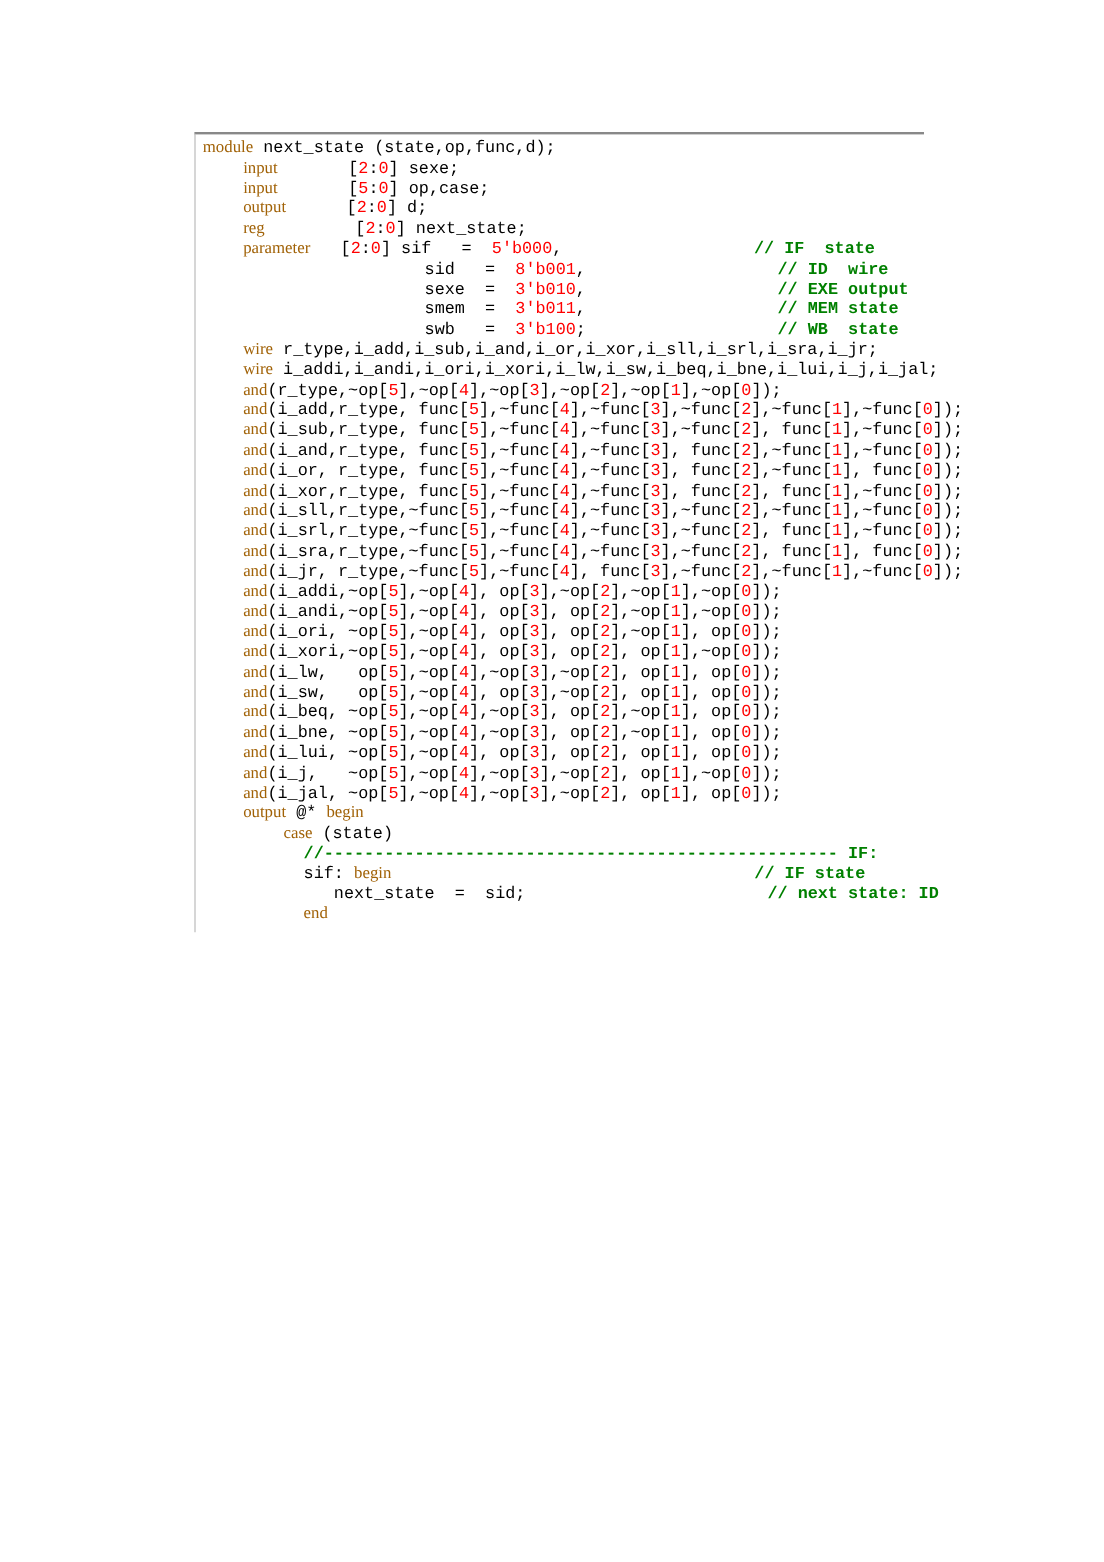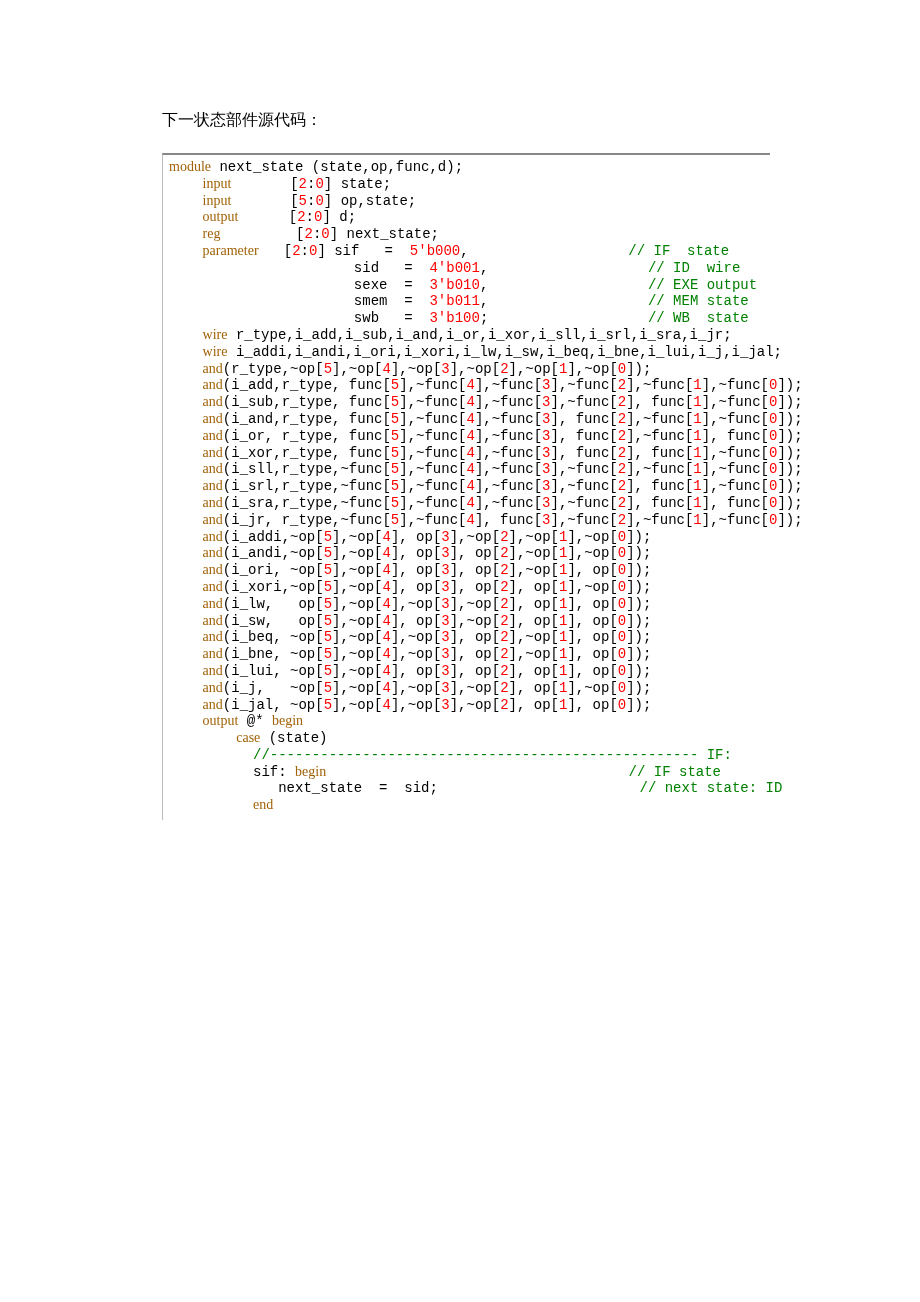--- a/index.html
+++ b/index.html
@@ -24,37 +24,36 @@
     padding: 4px 0 6px 6px;
     font-family: "Courier New", monospace;
     font-size: 14px;
     line-height: 16.8px;
     white-space: pre;
     color: #000;
     background: #fff;
   }
   .kw { color: #a16207; font-family: Liberation Serif, serif; }
   .num { color: #ff0000; }
-  .cm { color: #008000; }
+  .cm { color: #008000; font-weight: bold; }
   .codewrap { position: relative; }
 </style>
 </head>
 <body>
 
 <div class="page">
-  <p class="title">下一状态部件源代码：</p>
 
   <div class="codewrap">
   <div class="codebox"><span class="kw">module</span><span> next_state (state,op,func,d);</span>
-<span>    </span><span class="kw">input</span><span>       [</span><span class="num">2</span><span>:</span><span class="num">0</span><span>] state;</span>
-<span>    </span><span class="kw">input</span><span>       [</span><span class="num">5</span><span>:</span><span class="num">0</span><span>] op,state;</span>
+<span>    </span><span class="kw">input</span><span>       [</span><span class="num">2</span><span>:</span><span class="num">0</span><span>] sexe;</span>
+<span>    </span><span class="kw">input</span><span>       [</span><span class="num">5</span><span>:</span><span class="num">0</span><span>] op,case;</span>
 <span>    </span><span class="kw">output</span><span>      [</span><span class="num">2</span><span>:</span><span class="num">0</span><span>] d;</span>
 <span>    </span><span class="kw">reg</span><span>         [</span><span class="num">2</span><span>:</span><span class="num">0</span><span>] next_state;</span>
 <span>    </span><span class="kw">parameter</span><span>   [</span><span class="num">2</span><span>:</span><span class="num">0</span><span>] sif   =  </span><span class="num">5'b000</span><span>,                   </span><span class="cm">// IF  state</span>
-<span>                      sid   =  </span><span class="num">4'b001</span><span>,                   </span><span class="cm">// ID  wire</span>
+<span>                      sid   =  </span><span class="num">8'b001</span><span>,                   </span><span class="cm">// ID  wire</span>
 <span>                      sexe  =  </span><span class="num">3'b010</span><span>,                   </span><span class="cm">// EXE output</span>
 <span>                      smem  =  </span><span class="num">3'b011</span><span>,                   </span><span class="cm">// MEM state</span>
 <span>                      swb   =  </span><span class="num">3'b100</span><span>;                   </span><span class="cm">// WB  state</span>
 <span>    </span><span class="kw">wire</span><span> r_type,i_add,i_sub,i_and,i_or,i_xor,i_sll,i_srl,i_sra,i_jr;</span>
 <span>    </span><span class="kw">wire</span><span> i_addi,i_andi,i_ori,i_xori,i_lw,i_sw,i_beq,i_bne,i_lui,i_j,i_jal;</span>
 <span>    </span><span class="kw">and</span><span>(r_type,~op[</span><span class="num">5</span><span>],~op[</span><span class="num">4</span><span>],~op[</span><span class="num">3</span><span>],~op[</span><span class="num">2</span><span>],~op[</span><span class="num">1</span><span>],~op[</span><span class="num">0</span><span>]);</span>
 <span id="aL14">    <span class="kw">and</span>(i_add,r_type, func[<span class="num">5</span>],~func[<span class="num">4</span>],~func[<span class="num">3</span>],~func[<span class="num">2</span>],~func[<span class="num">1</span>],~func[<span class="num">0</span>]);</span>
 <span id="aL15">    <span class="kw">and</span>(i_sub,r_type, func[<span class="num">5</span>],~func[<span class="num">4</span>],~func[<span class="num">3</span>],~func[<span class="num">2</span>], func[<span class="num">1</span>],~func[<span class="num">0</span>]);</span>
 <span id="aL16">    <span class="kw">and</span>(i_and,r_type, func[<span class="num">5</span>],~func[<span class="num">4</span>],~func[<span class="num">3</span>], func[<span class="num">2</span>],~func[<span class="num">1</span>],~func[<span class="num">0</span>]);</span>
 <span id="aL17">    <span class="kw">and</span>(i_or, r_type, func[<span class="num">5</span>],~func[<span class="num">4</span>],~func[<span class="num">3</span>], func[<span class="num">2</span>],~func[<span class="num">1</span>], func[<span class="num">0</span>]);</span>

